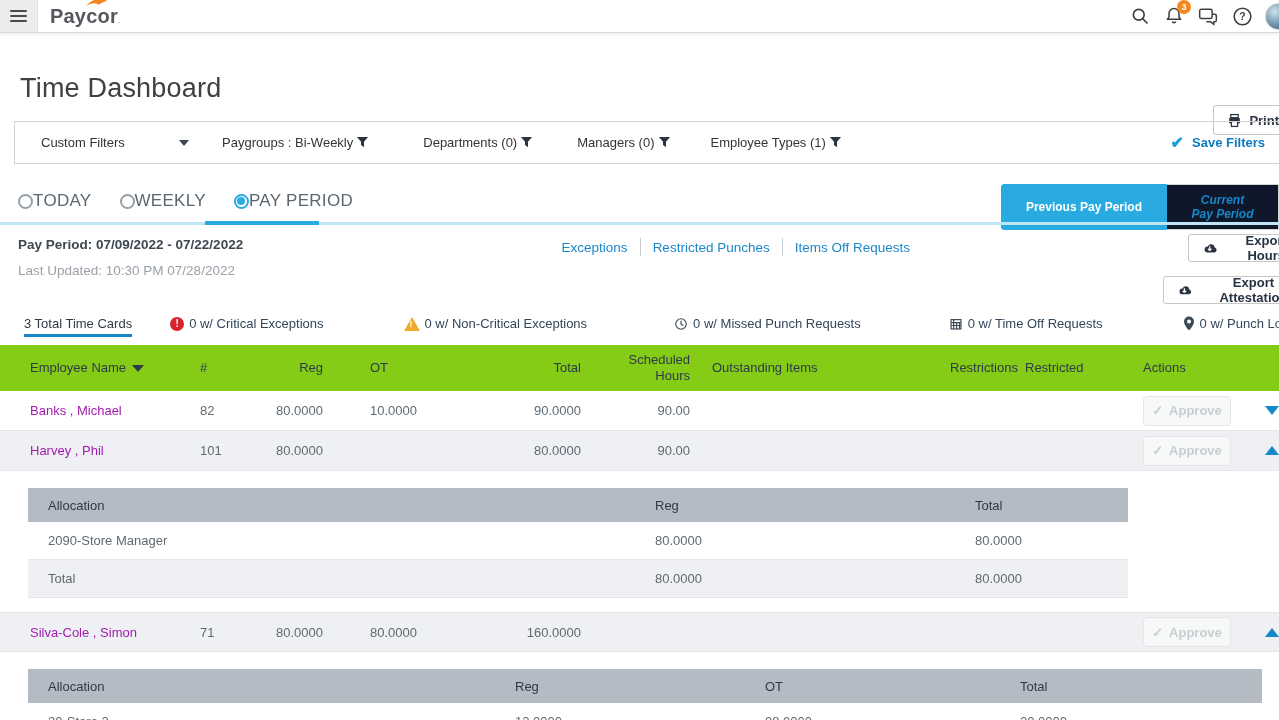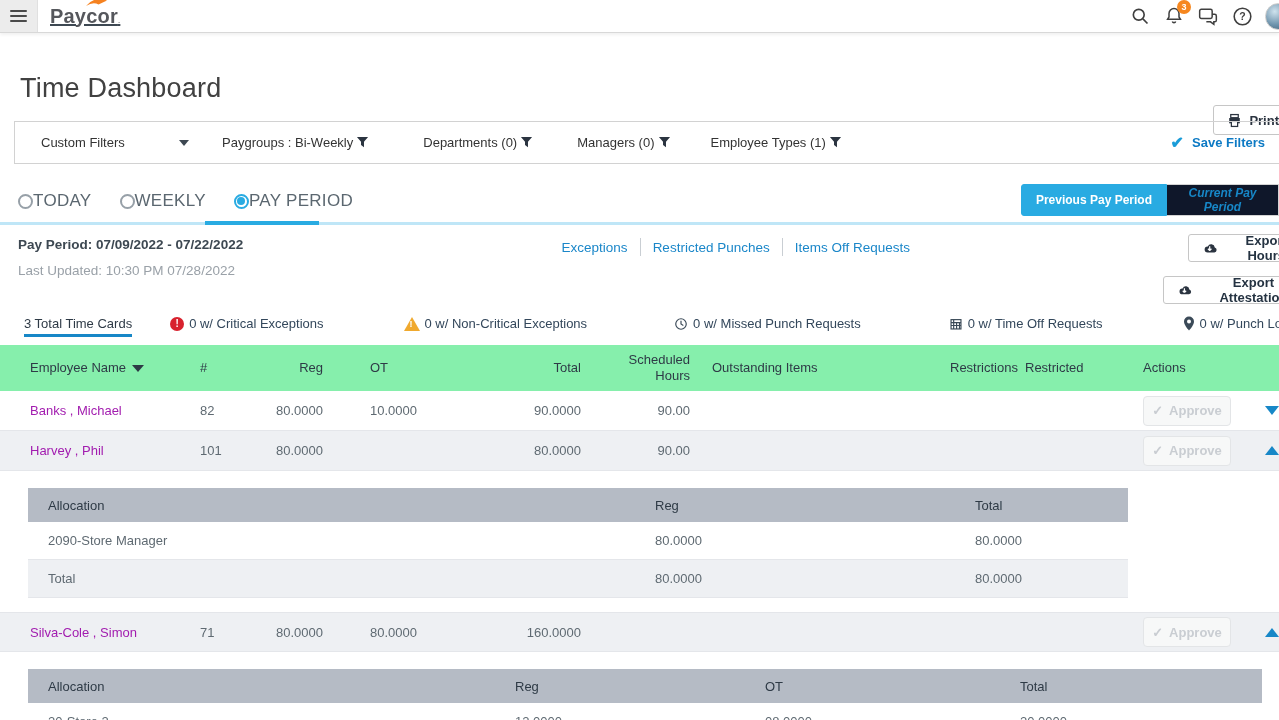--- a/index.html
+++ b/index.html
@@ -2,21 +2,21 @@
 <html><head>
 <meta charset="utf-8">
 <style>
   * { margin:0; padding:0; box-sizing:border-box; }
   html,body { width:1279px; height:720px; overflow:hidden; background:#fff;
     font-family:"Liberation Sans", sans-serif; color:#3d4852; }
   body { position:relative; }
 
   
   .topbar { position:relative; height:33px; background:#fff; border-bottom:1px solid #d8d8d8;
-    box-shadow:0 2px 3px rgba(0,0,0,.06); display:flex; align-items:center; z-index:5;text-decoration:underline; }
+    box-shadow:0 2px 3px rgba(0,0,0,.06); display:flex; align-items:center; z-index:5; }
   .hamburger-zone { width:38px; height:100%; background:#ececec; border-right:1px solid #e0e0e0;
     display:flex; align-items:center; justify-content:center; cursor:pointer; }
   .hamburger { width:17px; }
   .hamburger span { display:block; height:2.6px; background:#4a4a4a; margin:2.6px 0; border-radius:1px; }
   .logo { position:relative; margin-left:12px; font-size:20px; font-weight:600; color:#55575c; letter-spacing:.2px; }
   .logo .swoosh { position:absolute; left:36px; top:-7px; }
   .logo .tm-dot { font-size:8px; color:#9a9a9a; vertical-align:baseline; }
   .topbar-icons { position:absolute; right:0; top:0; height:100%; display:flex; align-items:center; gap:12px; padding-right:0; }
   .tb-icon { width:22px; height:22px; color:#3f3f3f; position:relative; cursor:pointer; display:flex; align-items:center; justify-content:center; }
   .badge { position:absolute; top:-5px; right:-6px; min-width:14px; height:14px; border-radius:8px;
@@ -42,21 +42,21 @@
     color:#0d7ac4; font-weight:700; font-size:13px; }
   .save-check { color:#1a9cd8; font-size:16px; font-weight:700; }
 
   
   .view-row { position:relative; margin-top:22px; padding-left:18px; height:30px; display:flex; align-items:center; gap:28px; }
   .radio-opt { display:flex; align-items:center; cursor:pointer; font-size:17px; color:#5b6770; letter-spacing:.3px; }
   .radio { width:15px; height:15px; border-radius:50%; border:2px solid #97a0a8; background:#fff; position:relative; }
   .radio.sel { border-color:#29abe2; }
   .radio.sel::after { content:""; position:absolute; left:1.5px; top:1.5px; width:8px; height:8px; border-radius:50%; background:#29abe2; }
   .pp-buttons { position:absolute; right:0; top:-2px; display:flex; }
-  .pp-btn { height:32px; padding:0 14px; font-size:12px; font-weight:700; display:flex; align-items:center; cursor:pointer; }
+  .pp-btn { height:46px; padding:0 24px; font-size:12px; font-weight:700; display:flex; align-items:center; cursor:pointer; }
   .pp-btn.active { background:#29abe2; color:#fff; border:1px solid #29abe2; border-radius:3px 0 0 3px; }
   .pp-btn.inactive { background:#0f172a; color:#1787c7; border:1px solid #d4d4d4; border-left:none; width:112px;font-style:italic; }
   .view-underline { position:relative; margin-top:6px; height:3px; background:#bfe6f7; }
   .view-underline .seg { position:absolute; left:205px; top:-1px; width:114px; height:4px; background:#29abe2; }
 
   
   .period-info { position:relative; padding:12px 0 0 18px; height:86px; }
   .pp-label { font-size:13.5px; font-weight:600; color:#3d4852; }
   .lu-label { margin-top:11px; font-size:13.5px; color:#9aa1a8; }
   .pi-links { position:absolute; top:13px; right:369px; display:flex; align-items:center; font-size:13.5px; }
@@ -75,21 +75,21 @@
   .stab:nth-child(2){ margin-left:38px; } .stab:nth-child(3){ margin-left:80px; }
   .stab:nth-child(4){ margin-left:87px; } .stab:nth-child(5){ margin-left:88px;margin-top:6px; } .stab:nth-child(6){ margin-left:80px; }
   .ic-critical { width:14px; height:14px; border-radius:50%; background:#d8222e; color:#fff; font-size:10px; font-weight:700;
     display:flex; align-items:center; justify-content:center; }
   .ic-warn { position:relative; width:0; height:0; border-left:8px solid transparent; border-right:8px solid transparent; border-bottom:14px solid #f0a92e; }
   .ic-warn::after { content:"!"; position:absolute; left:-2px; top:2px; color:#fff; font-size:9px; font-weight:700; }
   .stab-icon { color:#3b4a58; display:flex; }
 
   
   .tgrid { display:grid; grid-template-columns:197px 60px 78px 160px 100px 105px 240px 85px 85px 169px; align-items:center; }
-  .thead { margin-top:8px; background:#86efac; min-height:46px; font-size:13px; color:#2e3a46; }
+  .thead { margin-top:8px; background:#84cc16; min-height:46px; font-size:13px; color:#2e3a46; }
   .thead > div { line-height:1.25; }
   .trow { min-height:40px; border-bottom:1px solid #e4e6ea; font-size:13px; color:#5f6a72; background:#fff; }
   .trow.shaded { background:#eef0f3; }
   .c-emp { padding-left:30px; } .c-num { padding-left:3px; }
   .c-reg { text-align:right; padding-right:12px; } .c-ot { padding-left:35px; }
   .c-total { text-align:right; padding-right:14px; } .c-sch { text-align:right; padding-right:10px; }
   .c-out { padding-left:12px; } .c-res { padding-left:10px; } .c-app { }
   .c-act { display:flex; align-items:center; justify-content:space-between; padding-left:33px; }
   .emp-link { color:#a21caf; cursor:pointer; }
   .sort-caret { display:inline-block; margin-left:6px; width:0; height:0; border-left:6px solid transparent; border-right:6px solid transparent; border-top:7px solid #2e3a46; vertical-align:middle; }

